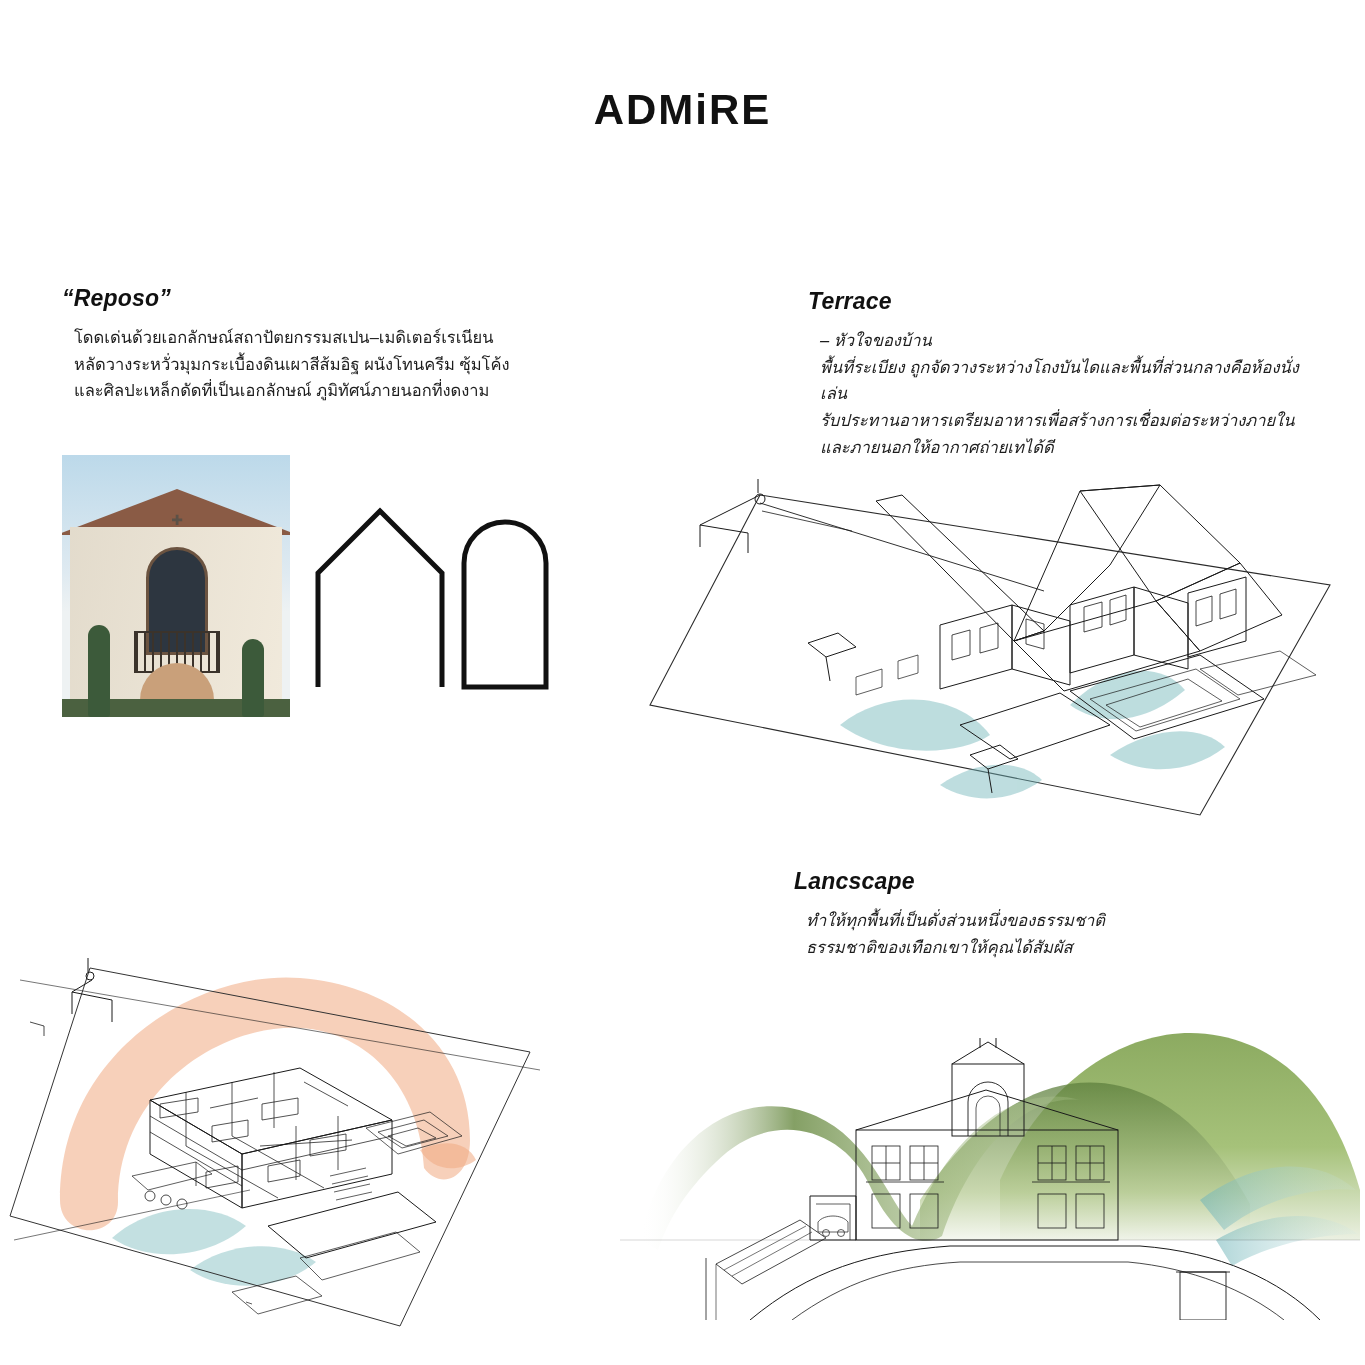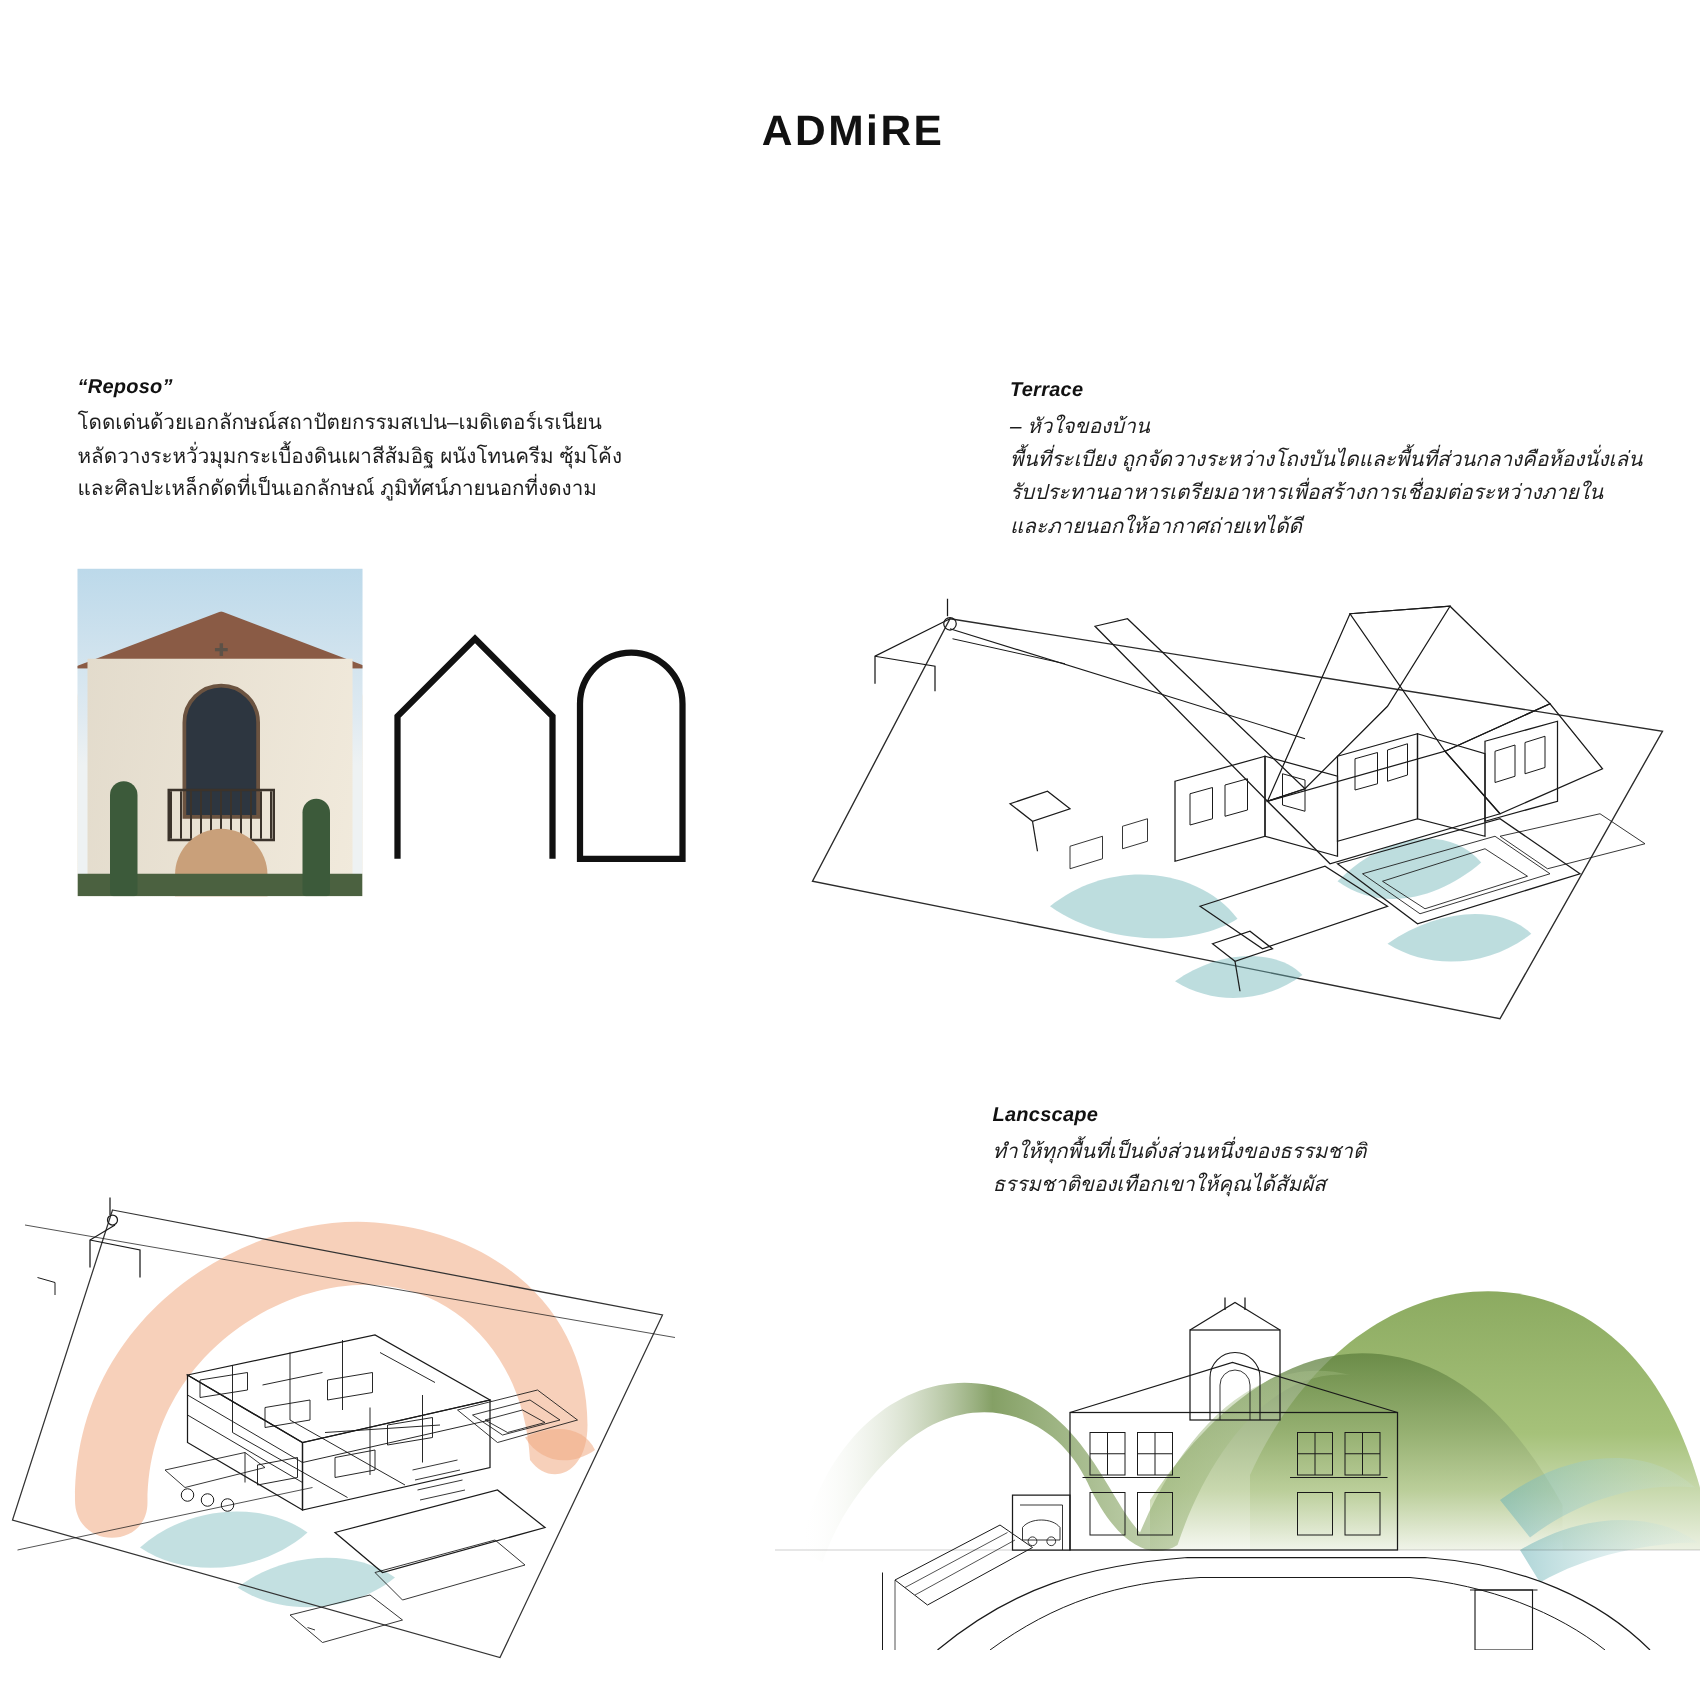--- a/index.html
+++ b/index.html
@@ -16,47 +16,47 @@
     overflow: hidden;
   }
 
   
   .brand {
     position: absolute;
     top: 86px;
     left: 0;
     width: 100%;
     text-align: center;
-    font-size: 34px;
+    font-size: 42px;
     font-weight: 700;
     letter-spacing: 2px;
     color: #111111;
     font-family: "Liberation Sans", sans-serif;
   }
 
   
   .panel { position: absolute; }
   #panel-reposo     { left: 62px;  top: 285px; width: 620px; }
   #panel-terrace    { left: 808px; top: 288px; width: 520px; }
   #panel-ventilation{ left: 62px;  top: 868px; width: 620px; }
   #panel-landscape  { left: 794px; top: 868px; width: 540px; }
 
   .panel-title {
-    font-size: 16px;
+    font-size: 23px;
     font-style: italic;
     font-weight: 700;
     color: #111;
-    margin: 16px 0 6px 0;
+    margin: 0 0 6px 0;
     letter-spacing: .2px;
   }
   .panel-body {
     font-size: 16.5px;
     line-height: 1.62;
     color: #1d1d1d;
-    margin: 0;
+    margin: 12px;
     font-style: normal;
   }
   .panel-body.italic { font-style: italic; }
   .panel-body p { margin: 0; }
 
   
   #reposo-art {
     position: absolute;
     left: 62px;
     top: 455px;

